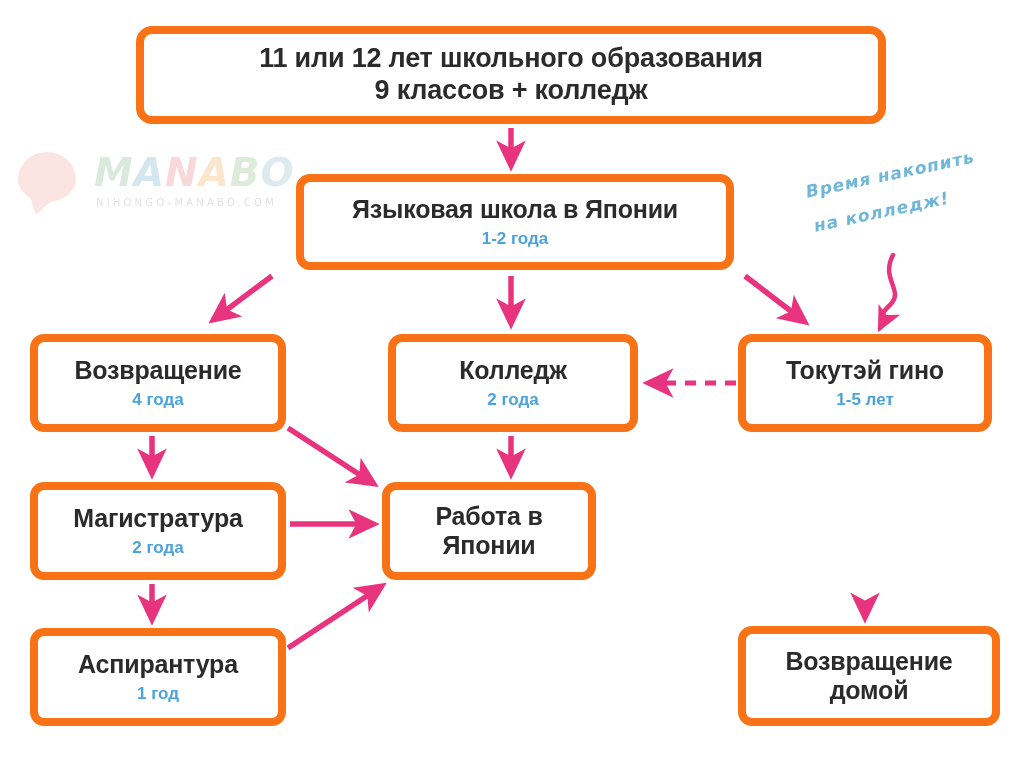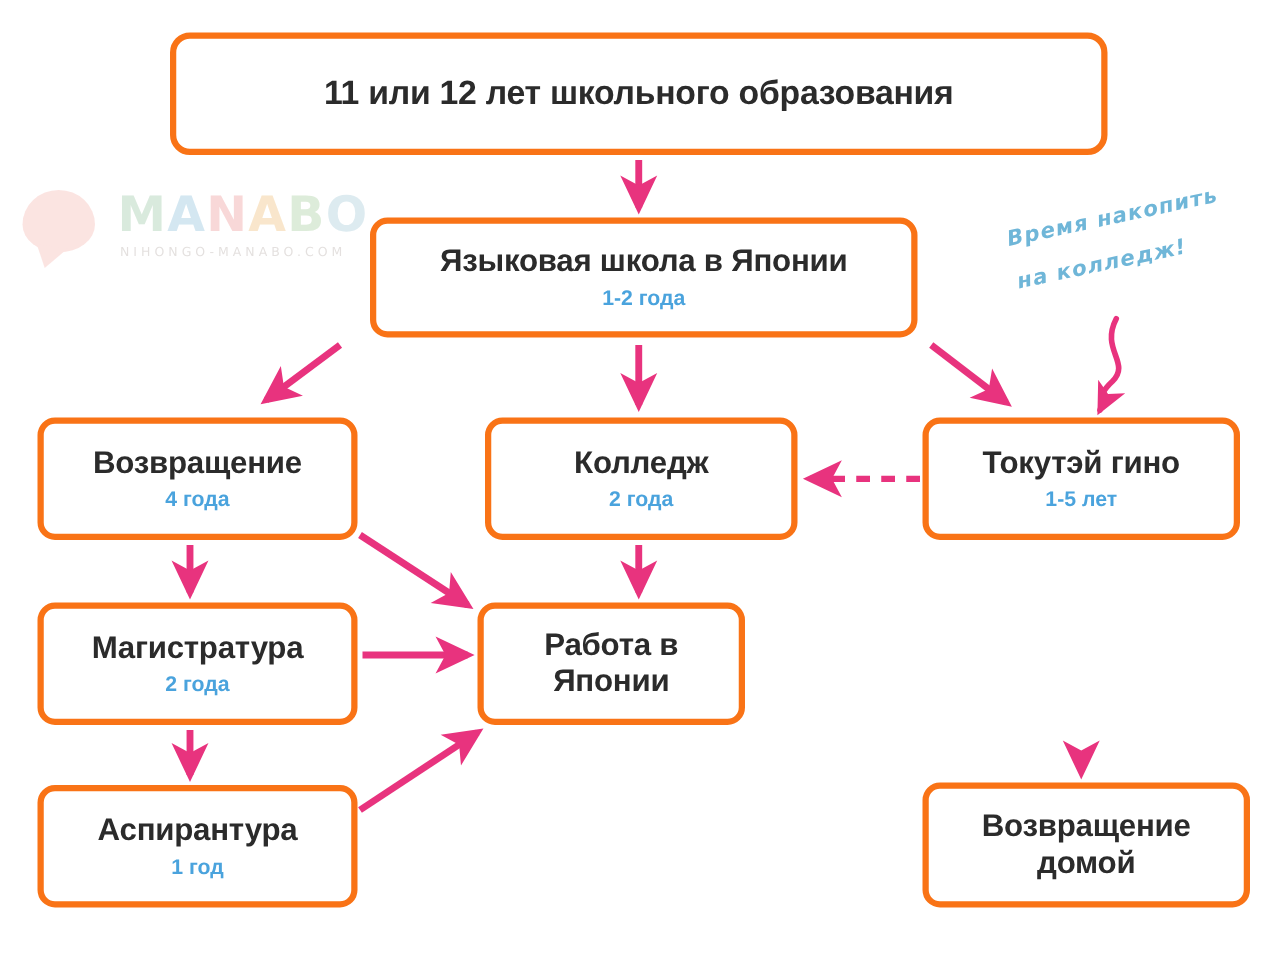--- a/index.html
+++ b/index.html
@@ -14,21 +14,21 @@
     background: #ffffff;
     overflow: hidden;
     font-family: "Liberation Sans", sans-serif;
   }
 
   
   .node {
     position: absolute;
     box-sizing: border-box;
     background: #ffffff;
-    border: 5px solid #f97316;
+    border: 8px solid #f97316;
     border-radius: 14px;
     display: flex;
     flex-direction: column;
     align-items: center;
     justify-content: center;
     text-align: center;
     z-index: 5;
   }
   .node .title {
     color: #2b2b2b;
@@ -136,20 +136,21 @@
     transform: rotate(8deg);
   }
   #logo .word {
     position: absolute;
     left: 76px; top: 0px;
     font-family: "DejaVu Sans", sans-serif;
     font-weight: bold;
     font-size: 39px;
     letter-spacing: 1px;
     white-space: nowrap;
+    font-style: italic;
   }
   #logo .word span { display: inline-block; }
   #logo .domain {
     position: absolute;
     left: 78px; top: 47px;
     font-family: "DejaVu Sans", sans-serif;
     font-size: 10px;
     letter-spacing: 3.2px;
     color: #b9b0ac;
     white-space: nowrap;
@@ -209,20 +210,21 @@
     <path d="M 893 255 C 880 280, 905 290, 890 305 C 876 318, 884 320, 880 328" fill="none" stroke="#e8337e" stroke-width="4.5" stroke-linecap="round" marker-end="url(#ah)"></path>
   </svg>
 
   <div id="note">
     <div class="line l1">Время накопить</div>
     <div class="line l2">на колледж!</div>
   </div>
 
   <div class="node" id="node-school">
     <div class="title">11 или 12 лет школьного образования</div>
+    <div class="title">9 классов + колледж</div>
   </div>
 
   <div class="node" id="node-langschool">
     <div class="title">Языковая школа в Японии</div>
     <div class="sub">1-2 года</div>
   </div>
 
   <div class="node" id="node-university">
     <div class="title">Возвращение</div>
     <div class="sub">4 года</div>

